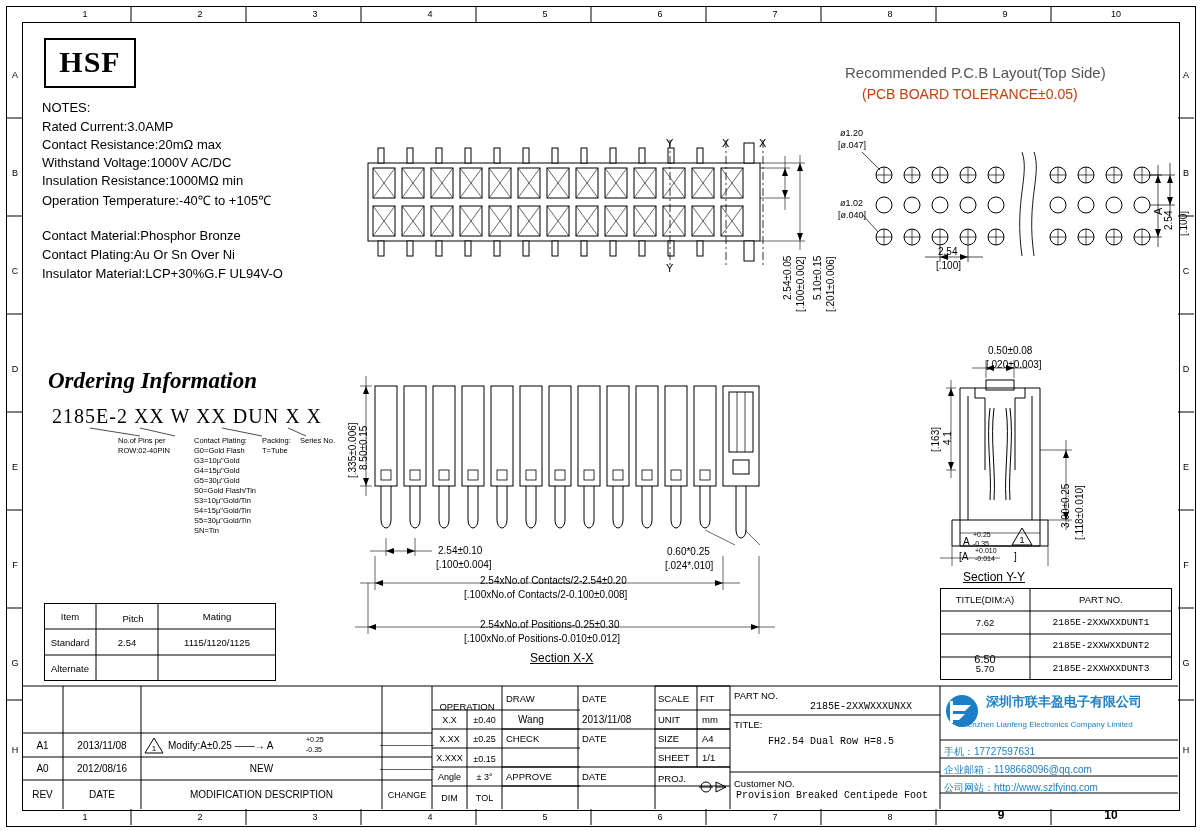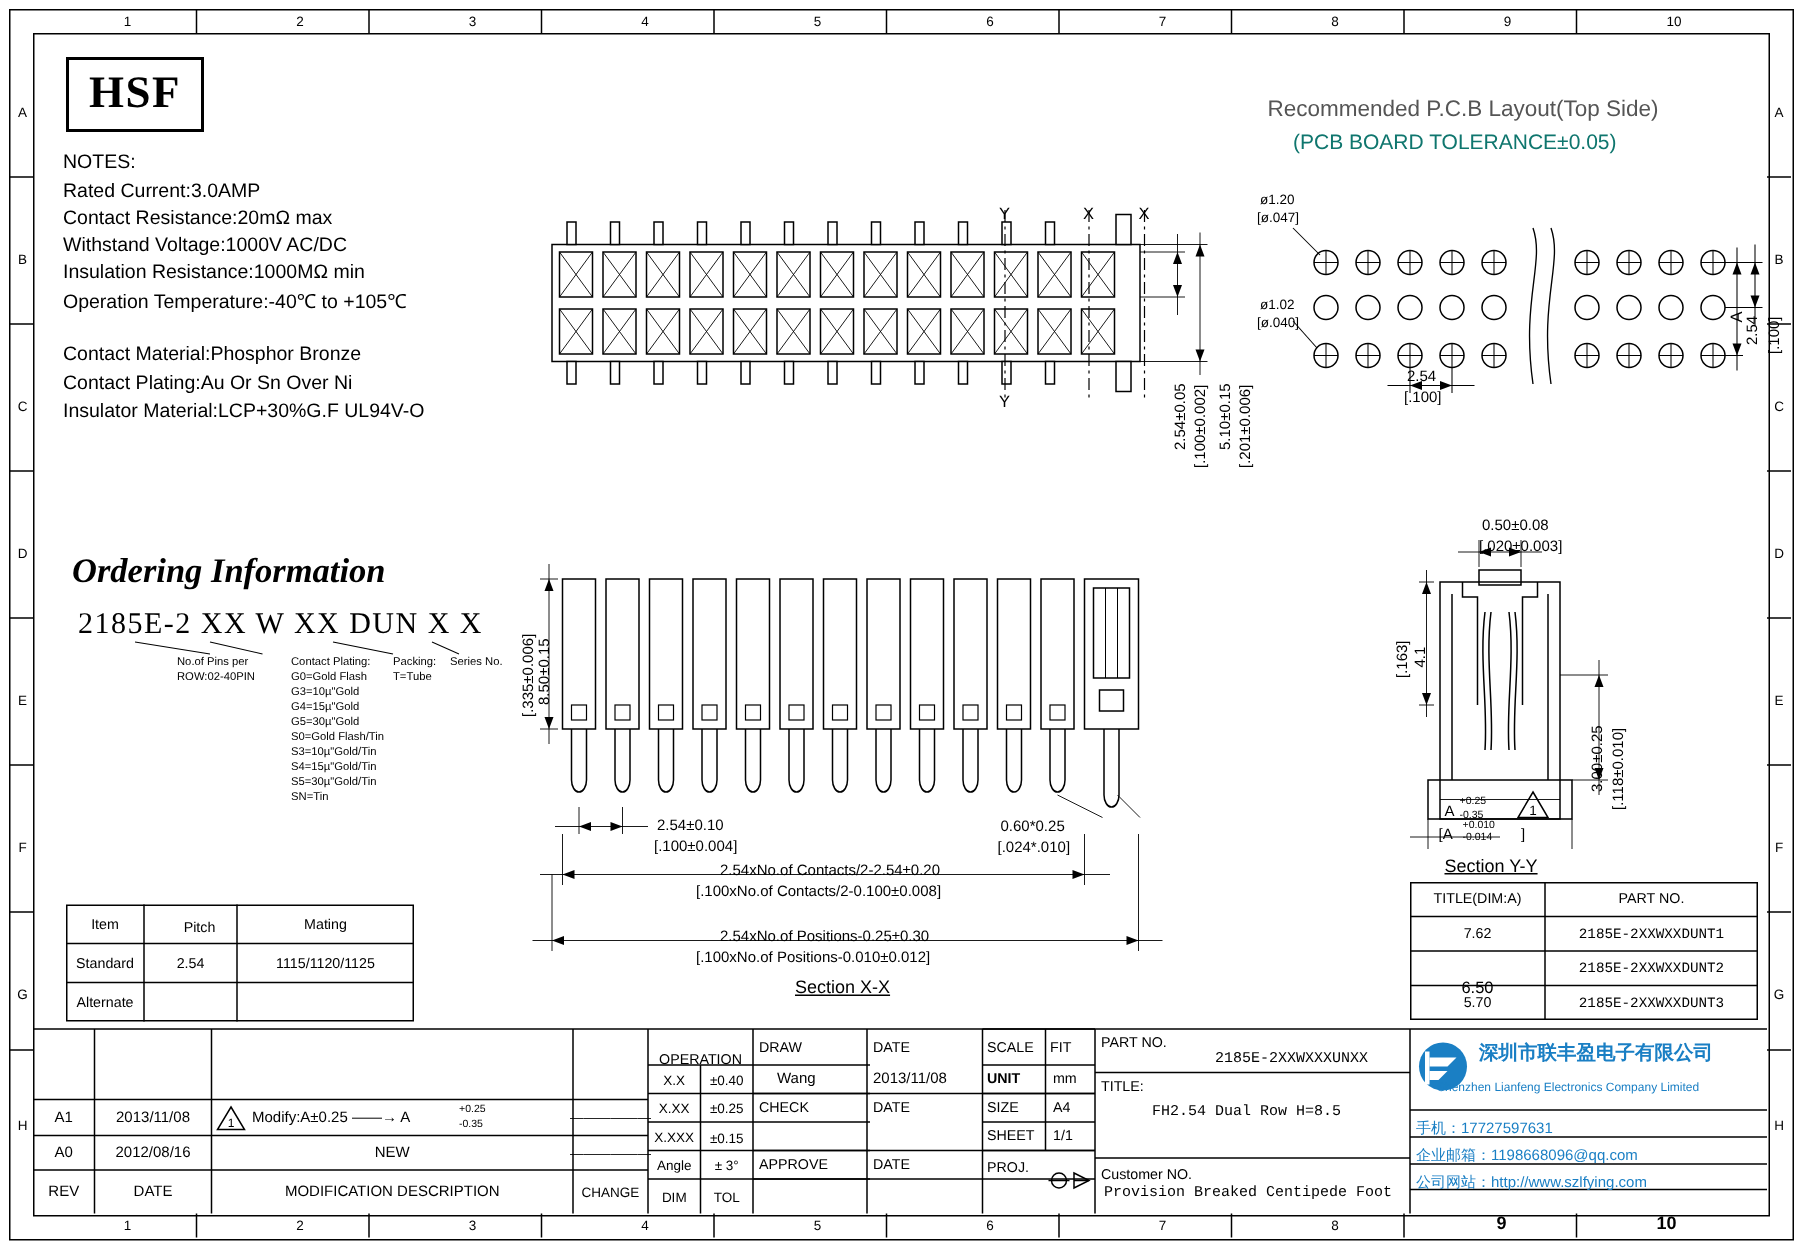--- a/index.html
+++ b/index.html
@@ -117,21 +117,21 @@
   <div class="txt" style="left:42px;top:137px;font-size:13px;">Contact Resistance:20mΩ max</div>
   <div class="txt" style="left:42px;top:155px;font-size:13px;">Withstand Voltage:1000V AC/DC</div>
   <div class="txt" style="left:42px;top:173px;font-size:13px;">Insulation Resistance:1000MΩ min</div>
   <div class="txt" style="left:42px;top:191px;font-size:13px;">Operation Temperature:-40℃ to +105℃</div>
 
   <div class="txt" style="left:42px;top:228px;font-size:13px;">Contact Material:Phosphor Bronze</div>
   <div class="txt" style="left:42px;top:247px;font-size:13px;">Contact Plating:Au Or Sn Over Ni</div>
   <div class="txt" style="left:42px;top:266px;font-size:13px;">Insulator Material:LCP+30%G.F UL94V-O</div>
 
   <div class="txt" style="left:845px;top:64px;font-size:15px;color:#555;">Recommended P.C.B Layout(Top Side)</div>
-  <div class="txt" style="left:862px;top:86px;font-size:14px;color:#0f766e;">(PCB BOARD TOLERANCE±0.05)</div>
+  <div class="txt" style="left:862px;top:86px;font-size:14px;color:#c2410c;">(PCB BOARD TOLERANCE±0.05)</div>
 
   <svg width="1200" height="831">
     <g stroke="#000" stroke-width="1" fill="none">
 
       <circle cx="884" cy="175" r="8"></circle>
         <circle cx="912" cy="175" r="8"></circle>
         <circle cx="940" cy="175" r="8"></circle>
       <circle cx="968" cy="175" r="8"></circle>
         <circle cx="996" cy="175" r="8"></circle>
       <circle cx="1058" cy="175" r="8"></circle>
@@ -688,21 +688,21 @@
   <div class="cell" style="left:582px;top:686px;width:73px;height:24px;font-size:9.5px;">DATE</div>
   <div class="cell" style="left:518px;top:710px;width:60px;height:19px;font-size:10px;">Wang</div>
   <div class="cell" style="left:582px;top:710px;width:73px;height:19px;font-size:10px;">2013/11/08</div>
   <div class="cell" style="left:506px;top:729px;width:72px;height:19px;font-size:9.5px;">CHECK</div>
   <div class="cell" style="left:582px;top:729px;width:73px;height:19px;font-size:9.5px;">DATE</div>
   <div class="cell" style="left:506px;top:767px;width:72px;height:19px;font-size:9.5px;">APPROVE</div>
   <div class="cell" style="left:582px;top:767px;width:73px;height:19px;font-size:9.5px;">DATE</div>
 
   <div class="cell" style="left:658px;top:686px;width:39px;height:24px;font-size:9.5px;">SCALE</div>
   <div class="cell" style="left:700px;top:686px;width:30px;height:24px;font-size:9.5px;">FIT</div>
-  <div class="cell" style="left:658px;top:710px;width:39px;height:19px;font-size:9.5px;font-weight:bold;">UNIT</div>
+  <div class="cell" style="left:658px;top:710px;width:39px;height:19px;font-size:9.5px;">UNIT</div>
   <div class="cell" style="left:702px;top:710px;width:28px;height:19px;font-size:9.5px;">mm</div>
   <div class="cell" style="left:658px;top:729px;width:39px;height:19px;font-size:9.5px;">SIZE</div>
   <div class="cell" style="left:702px;top:729px;width:28px;height:19px;font-size:9.5px;">A4</div>
   <div class="cell" style="left:658px;top:748px;width:39px;height:19px;font-size:9.5px;">SHEET</div>
   <div class="cell" style="left:702px;top:748px;width:28px;height:19px;font-size:9.5px;">1/1</div>
   <div class="cell" style="left:658px;top:767px;width:39px;height:22px;font-size:9.5px;">PROJ.</div>
   <svg width="1200" height="831">
     <g stroke="#000" stroke-width="1" fill="none">
       <circle cx="706" cy="787" r="5"></circle>
       <line x1="699" y1="787" x2="713" y2="787"></line>

